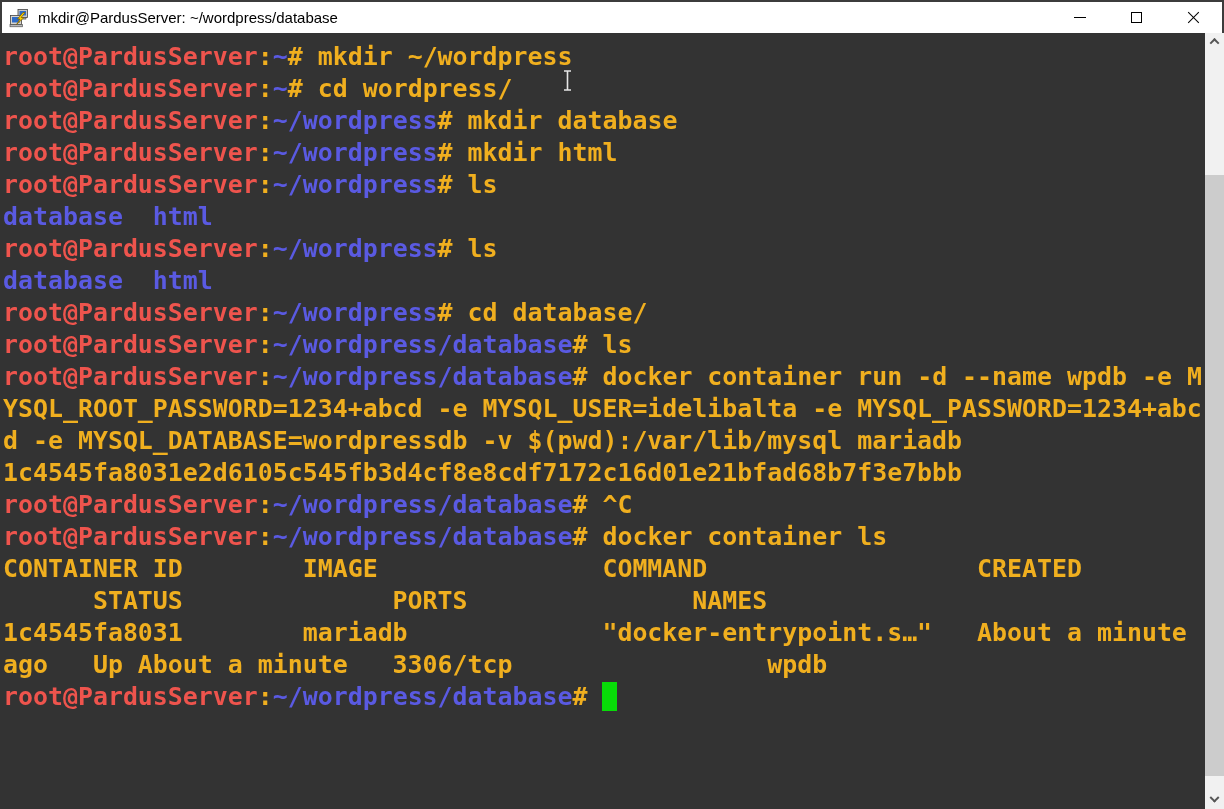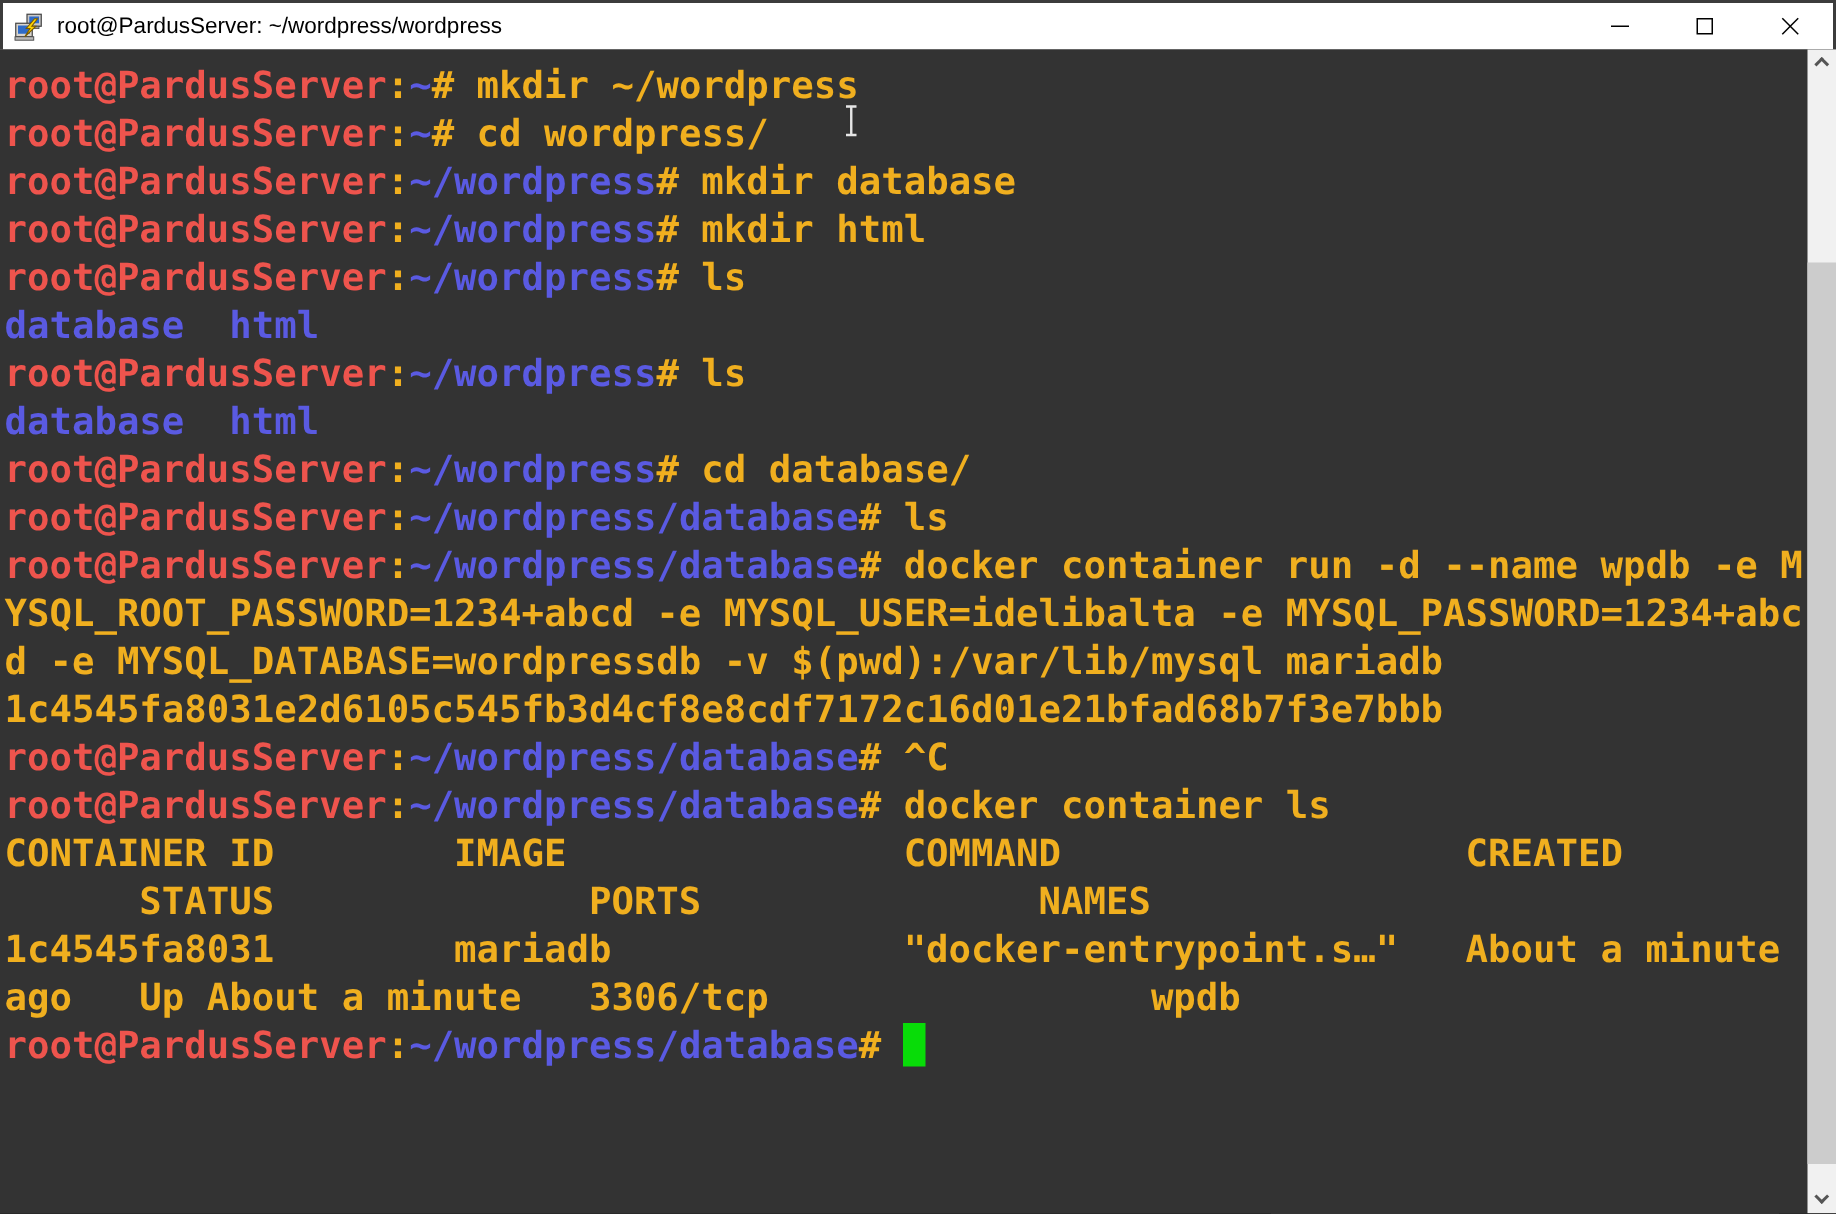--- a/index.html
+++ b/index.html
@@ -61,21 +61,21 @@
   <div class="titlebar" style="background: rgb(255, 255, 255);">
     <svg class="win-icon" viewBox="0 0 20 20">
       <rect x="9" y="1.5" width="9.5" height="8" fill="#c8c8c8" stroke="#444" stroke-width="0.8"></rect>
       <rect x="10.5" y="3" width="6.5" height="4.5" fill="#2e6bc8"></rect>
       <rect x="11" y="9.5" width="6" height="1.6" fill="#9a9a9a" stroke="#444" stroke-width="0.5"></rect>
       <rect x="1.5" y="7.5" width="11" height="9" fill="#d8d4cc" stroke="#444" stroke-width="0.8"></rect>
       <rect x="3" y="9" width="8" height="5.5" fill="#2e6bc8"></rect>
       <rect x="1" y="16.5" width="12.5" height="2.3" fill="#b8b8b8" stroke="#444" stroke-width="0.6"></rect>
       <polygon points="14,4.5 8.5,11 11,11 7.5,16.5 15,9.5 12.2,9.5 16,4.5" fill="#ffd400" stroke="#7a5a00" stroke-width="0.7"></polygon>
     </svg>
-    <span class="win-title" style="color: rgb(0, 0, 0);">root@PardusServer: ~/wordpress/wordpress</span>
+    <span class="win-title" style="color: rgb(0, 0, 0);">mkdir@PardusServer: ~/wordpress/database</span>
     <div class="btn-group">
       <button class="winbtn" aria-label="minimize">
           <span class="ic-min"></span>
         </button>
       <button class="winbtn" aria-label="maximize">
           <span class="ic-max"></span>
         </button>
       <button class="winbtn" aria-label="close">
           <span class="ic-close"></span>
         </button>

